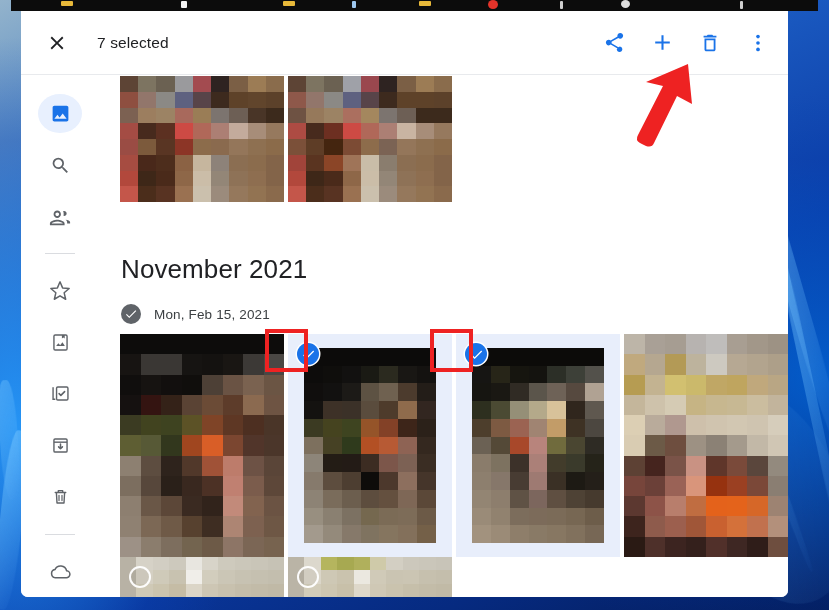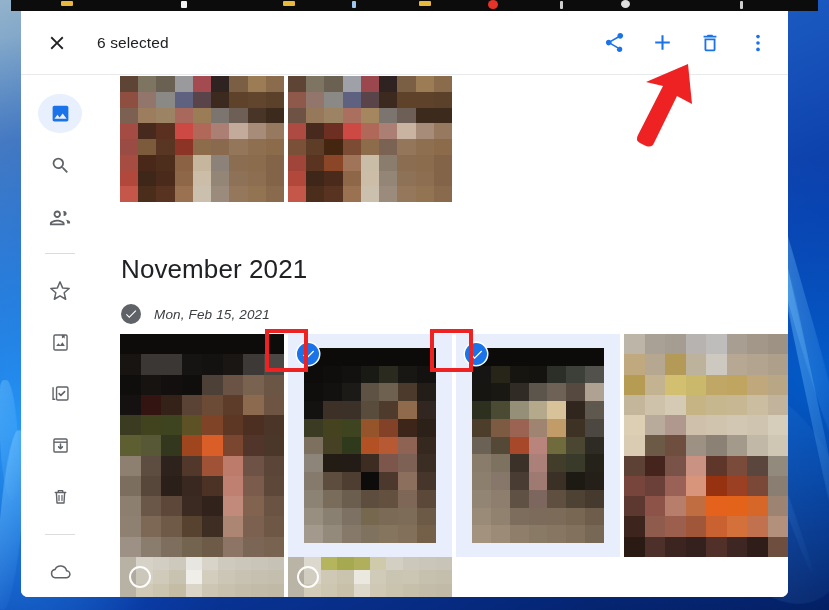--- a/index.html
+++ b/index.html
@@ -150,21 +150,20 @@
     font-weight: 400;
     color: #202124;
     letter-spacing: .1px;
   }
   .day-row {
     position: absolute;
     left: 22px; top: 228px;
     display: flex;
     align-items: center;
     gap: 13px;
-    font-style: italic;
   }
   .day-label {
     font-size: 13.5px;
     color: #3c4043;
     letter-spacing: .15px;
   }
 
   .grid {
     position: absolute;
     left: 21px; top: 258px;
@@ -257,21 +256,21 @@
   <div class="window">
 
     <div class="appbar">
 
       <div class="icon-btn">
         <svg width="22" height="22" viewBox="0 0 24 24">
           <path d="M19 6.41 17.59 5 12 10.59 6.41 5 5 6.41 10.59 12 5 17.59 6.41 19 12 13.41 17.59 19 19 17.59 13.41 12z" fill="#202124"></path>
         </svg>
       </div>
 
-      <div class="selected-count">6 selected</div>
+      <div class="selected-count">7 selected</div>
 
       <div class="appbar-spacer"></div>
 
       <div class="appbar-actions">
 
         <div class="icon-btn">
           <svg width="23" height="23" viewBox="0 0 24 24">
             <path d="M18 16.08c-.76 0-1.44.3-1.96.77L8.91 12.7c.05-.23.09-.46.09-.7s-.04-.47-.09-.7l7.05-4.11c.54.5 1.25.81 2.04.81 1.66 0 3-1.34 3-3s-1.34-3-3-3-3 1.34-3 3c0 .24.04.47.09.7L8.04 9.81C7.5 9.31 6.79 9 6 9c-1.66 0-3 1.34-3 3s1.34 3 3 3c.79 0 1.5-.31 2.04-.81l7.12 4.16c-.05.21-.8.43-.8.65 0 1.61 1.31 2.92 2.92 2.92s2.92-1.31 2.92-2.92-1.31-2.92-2.92-2.92z" fill="#1a73e8"></path>
           </svg>
         </div>

